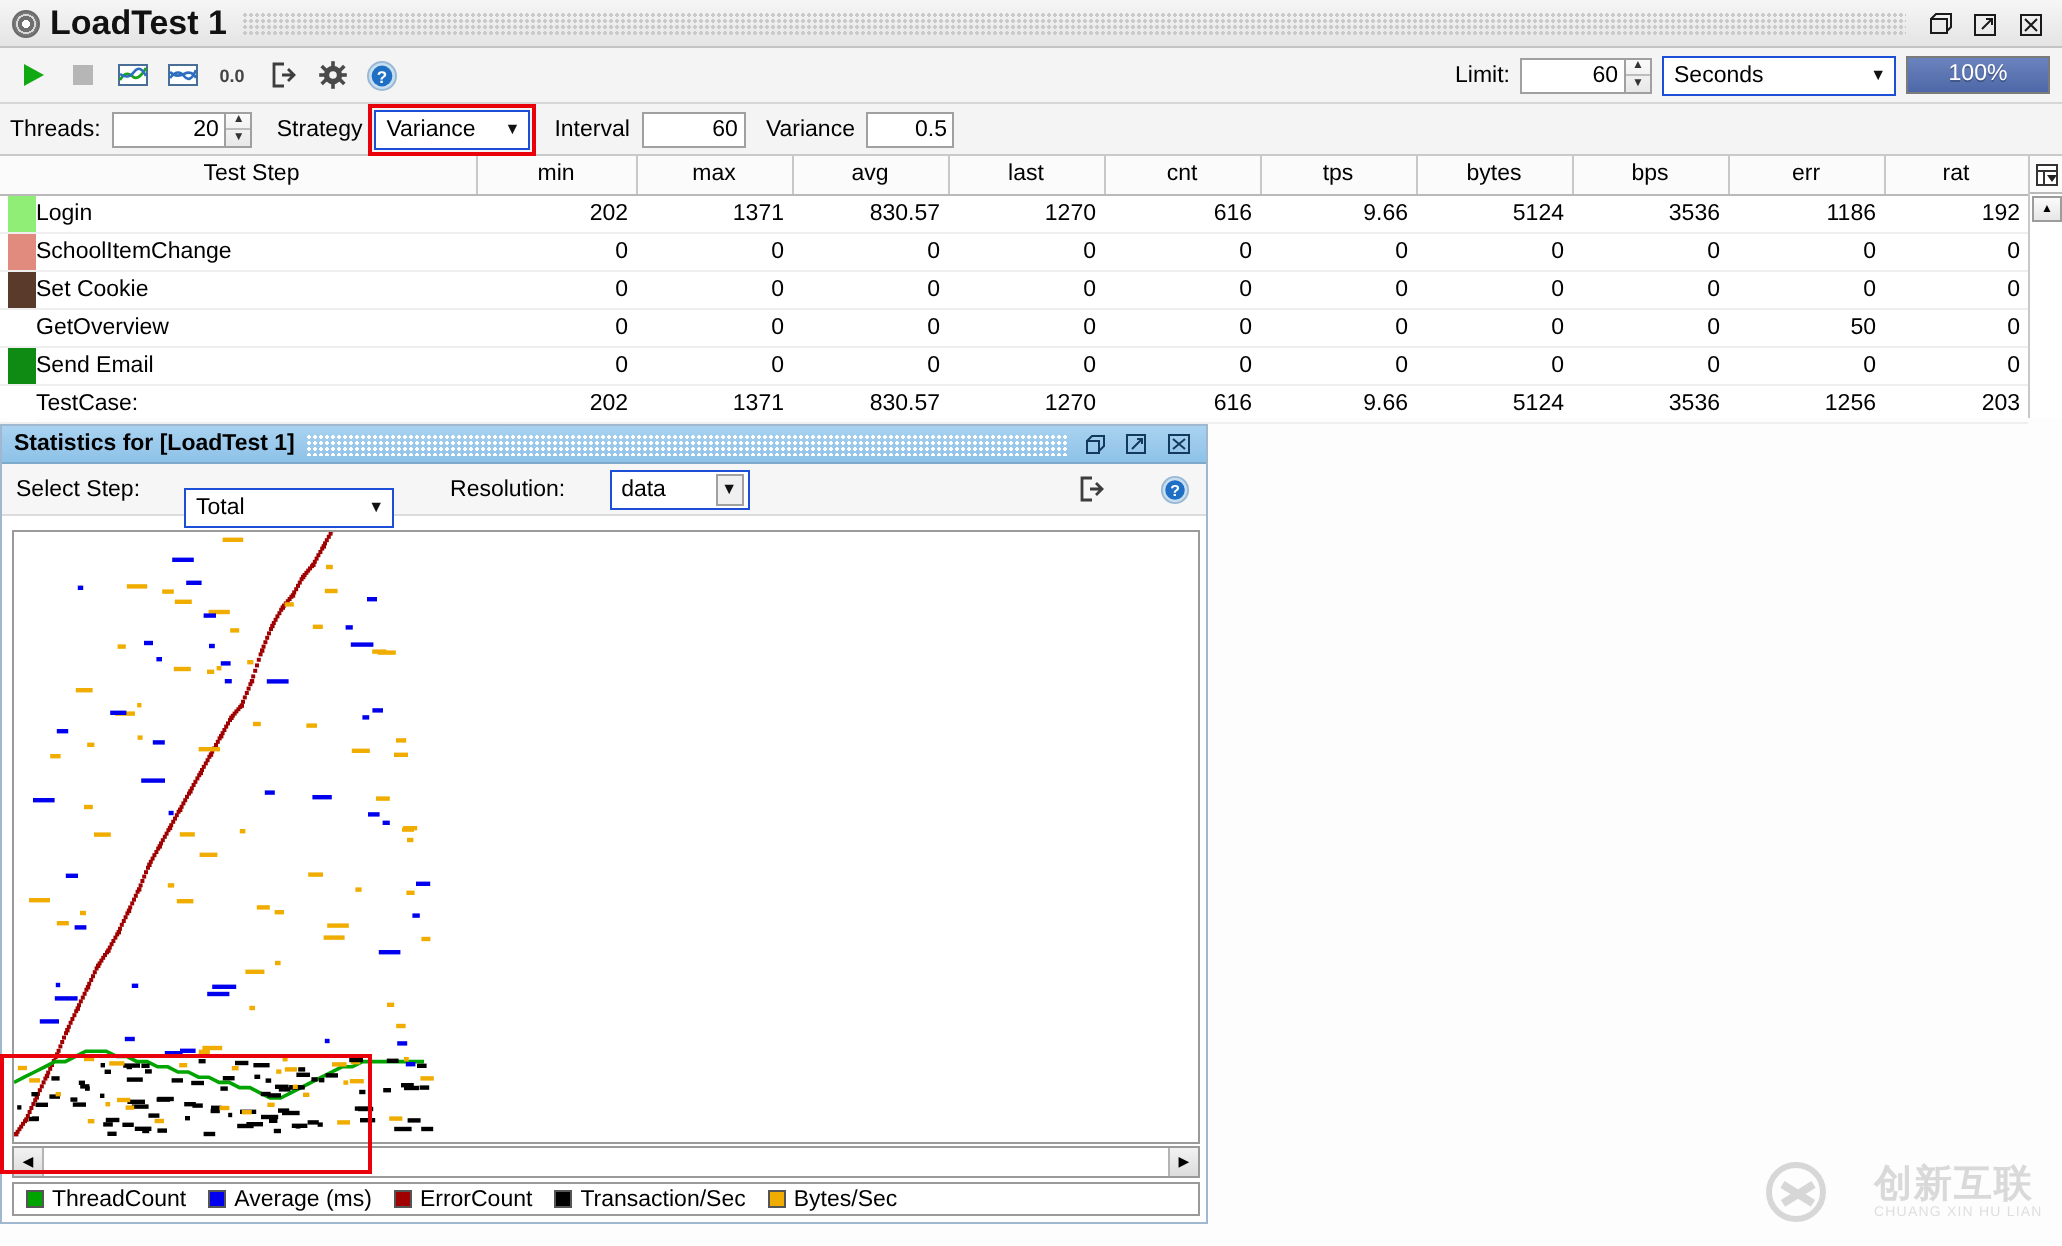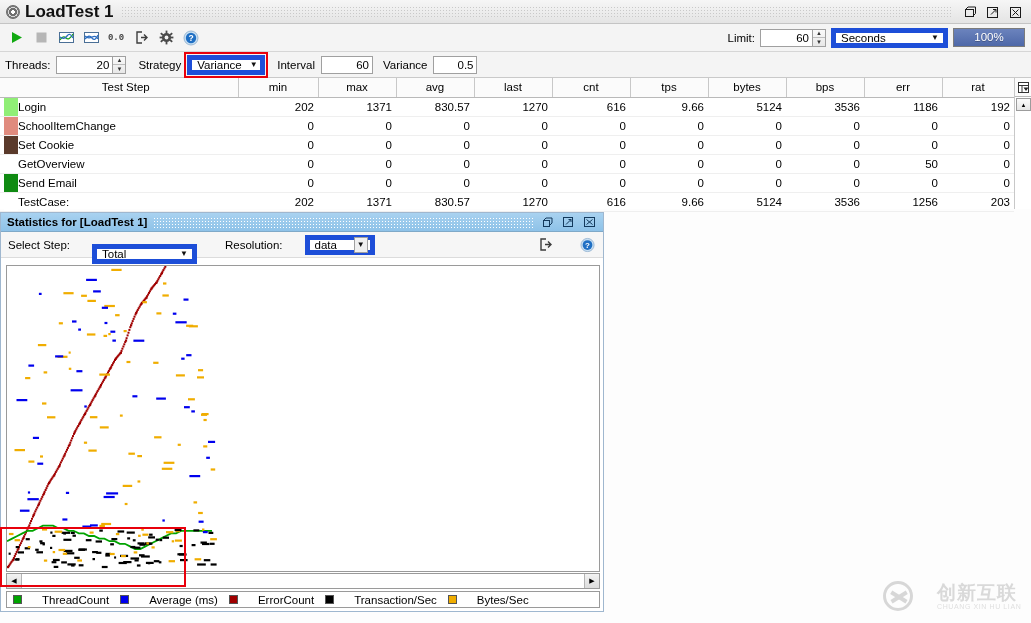--- a/index.html
+++ b/index.html
@@ -40,21 +40,21 @@
   }
 
   
   .toolbar {
     position: absolute; left: 0; top: 24px; width: 1031px; height: 28px;
     background: #f4f4f4; border-bottom: 1px solid #d6d6d6;
     display: flex; align-items: center;
   }
   .tool { width: 22px; height: 22px; margin-left: 3px; display: flex; align-items: center; justify-content: center; cursor: pointer; }
   .tool:first-child { margin-left: 5px; }
-  .tool-text { font-size: 9px; font-weight: bold; color: #444; font-family: Liberation Mono, monospace; }
+  .tool-text { font-size: 9px; font-weight: bold; color: #444; }
   .tb-spacer { flex: 1; }
   .limit-wrap { display: flex; align-items: center; gap: 5px; margin-right: 6px; }
   .lbl { font-size: 11.5px; color: #000; white-space: nowrap; }
 
   
   .txtbox {
     height: 18px; border: 1px solid #a0a0a0; background: #fff;
     font-family: "Liberation Sans", sans-serif; font-size: 11.5px;
     text-align: right; padding: 0 3px; line-height: 16px;
     color: #000;
@@ -62,21 +62,21 @@
   .spin { display: flex; align-items: stretch; }
   .spin .txtbox { border-right: none; }
   .spin-btns {
     width: 14px; border: 1px solid #a0a0a0; background: linear-gradient(#fafafa,#e8e8e8);
     display: flex; flex-direction: column; cursor: pointer;
   }
   .spin-btns div { flex: 1; display: flex; align-items: center; justify-content: center; font-size: 6px; color: #333; }
   .spin-btns div:first-child { border-bottom: 1px solid #bdbdbd; }
 
   .combo {
-    height: 20px; border: 5px solid #1d4ed8; background: #fff;
+    height: 20px; border: 1px solid #1d4ed8; background: #fff;
     display: flex; align-items: center; justify-content: space-between;
     padding: 0 4px 0 5px; font-size: 11.5px; cursor: pointer; color: #000;
   }
   .combo .arw { margin-left: 8px; font-size: 8px; color: #111; }
 
   .progress {
     width: 72px; height: 19px; border: 1px solid #7b7b7b;
     background: linear-gradient(#6b83bd, #4e68a8);
     color: #fff; font-size: 11.5px; text-align: center; line-height: 17px;
     text-shadow: 0 1px 0 rgba(0,0,0,.25);
@@ -161,21 +161,21 @@
     display: flex; align-items: center; justify-content: center; font-size: 7px; cursor: pointer;
   }
   .hs-arrow.right { border-right: none; border-left: 1px solid #b4b4b4; }
   .hs-track { flex: 1; background: #fff; cursor: pointer; }
 
   .legend {
     position: absolute; left: 5px; top: 378px; width: 594px; height: 17px;
     border: 1px solid #9a9a9a; background: #fff;
     display: flex; align-items: center; gap: 11px; padding-left: 6px;
   }
-  .lg { display: flex; align-items: center; gap: 20px; }
+  .lg { display: flex; align-items: center; gap: 4px; }
   .lg i { width: 9px; height: 9px; display: block; border: 1px solid #555; }
   .lg span { font-size: 11.5px; white-space: nowrap; }
 
   .annot-box {
     position: absolute; border: 2px solid #e8000b; pointer-events: none;
   }
 
   .watermark {
     position: absolute; right: 8px; bottom: 6px; width: 140px; height: 42px;
     display: flex; align-items: center; gap: 24px; opacity: .55;

